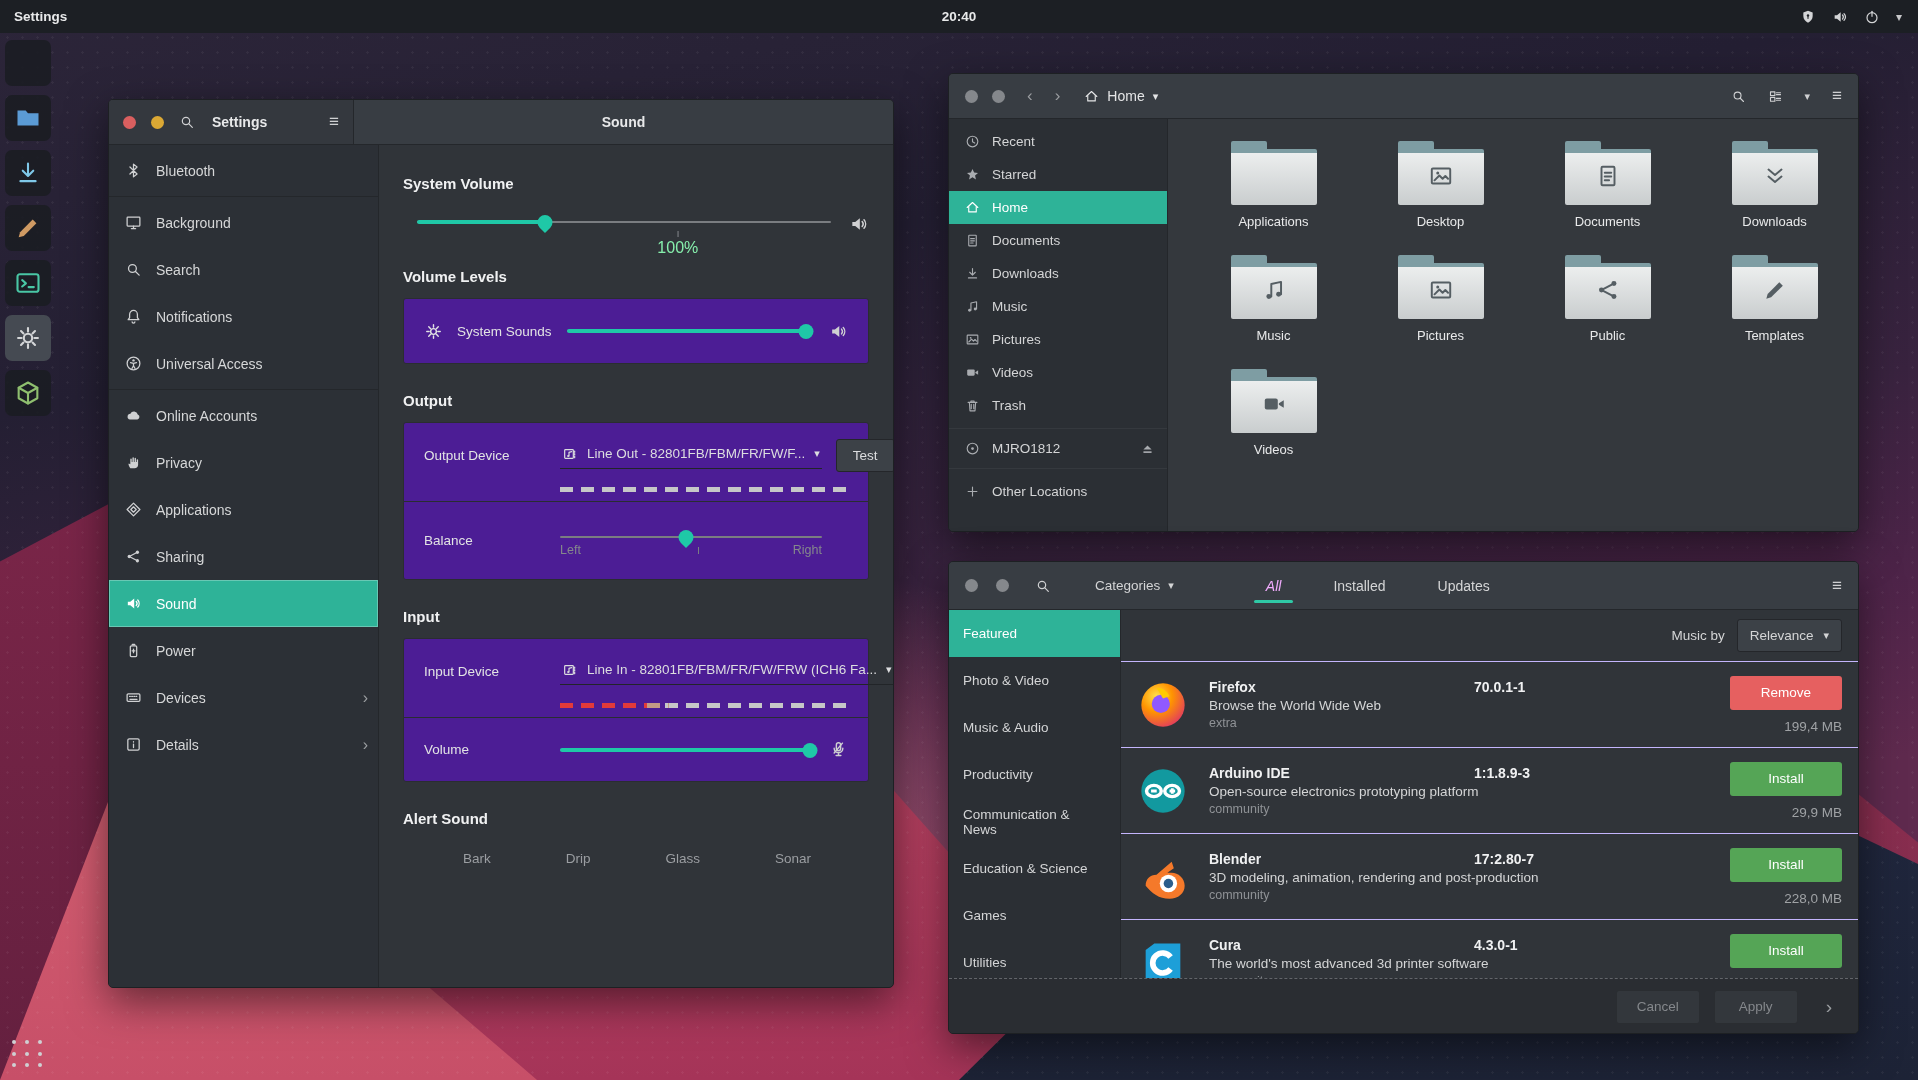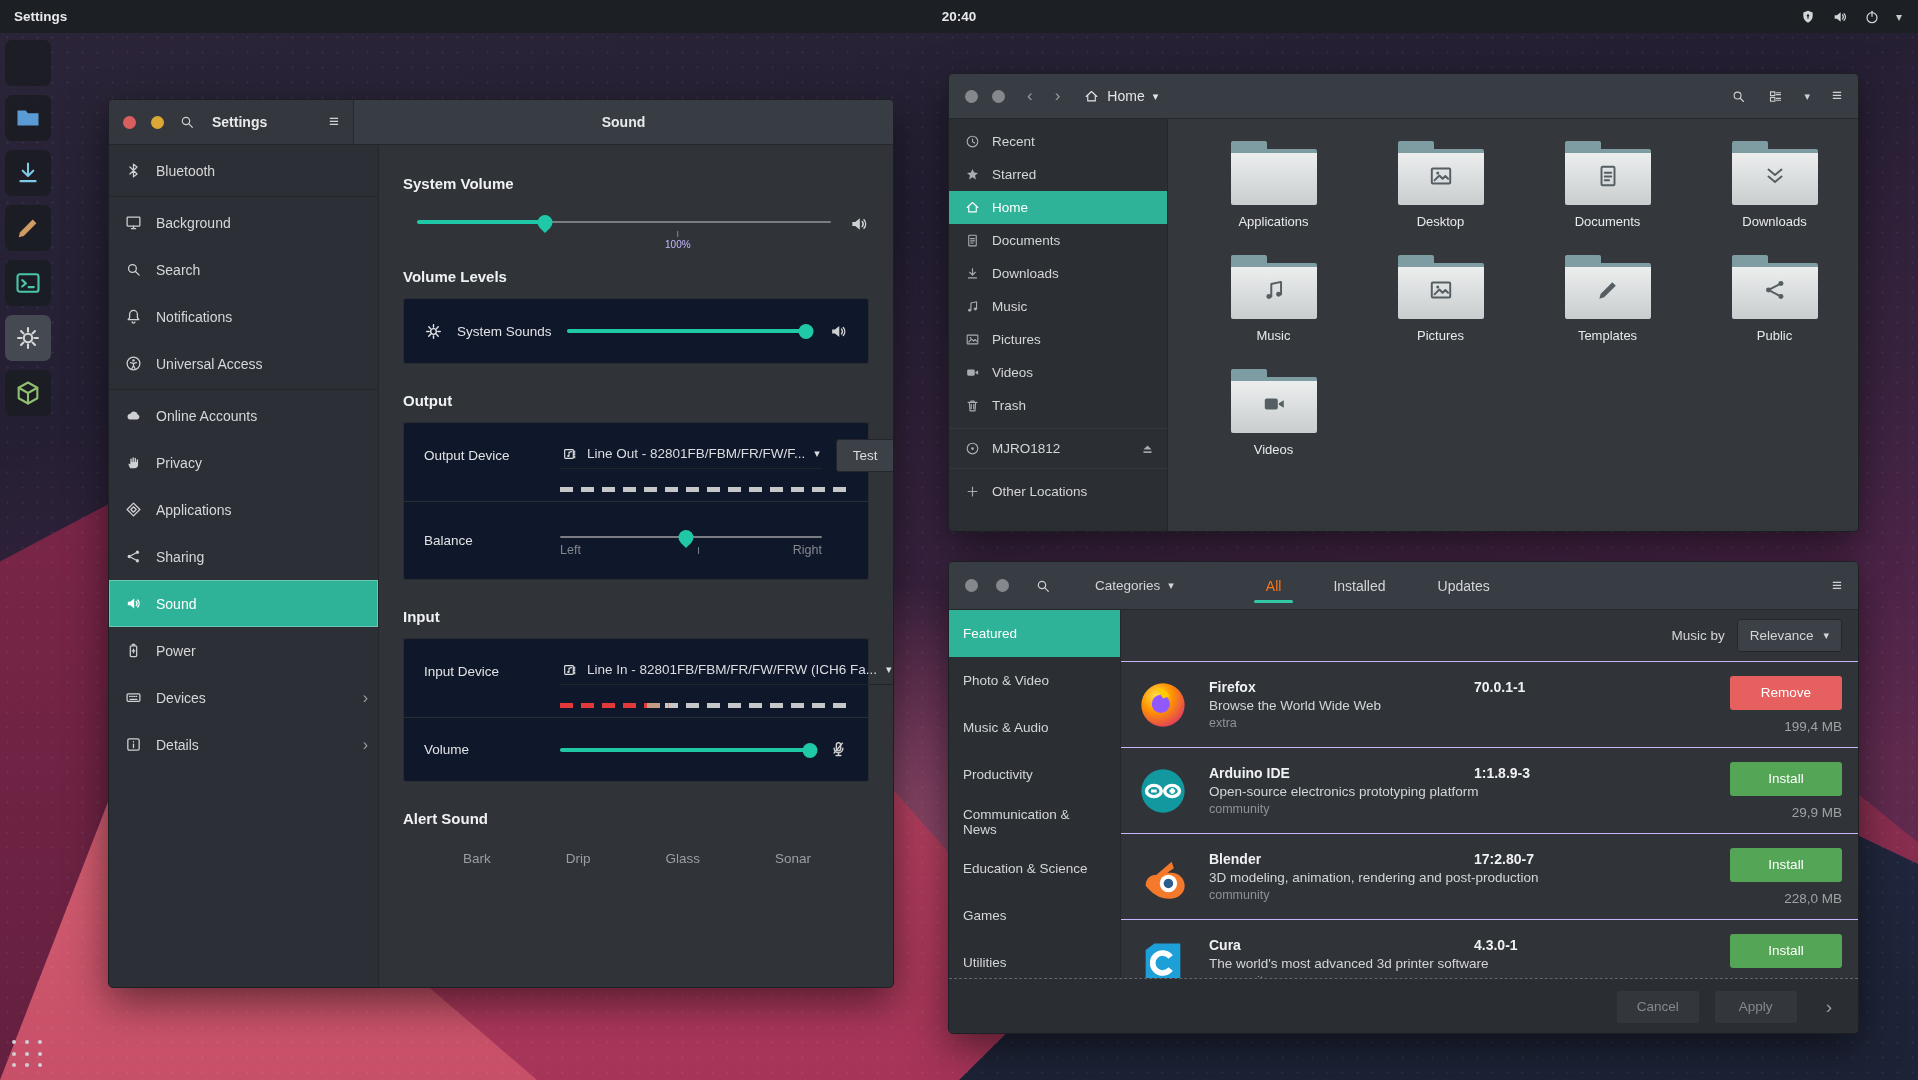--- a/index.html
+++ b/index.html
@@ -53,25 +53,25 @@
   .sec-h{font-weight:bold;font-size:15px;color:#f0f1f2;}
   
   .slider{position:relative;height:16px;flex:1;}
   .slider .track{position:absolute;left:0;right:0;top:7px;height:2px;background:#7a7d81;border-radius:2px;}
   .slider .fill{position:absolute;left:0;top:6px;height:4px;background:#1fc8a7;border-radius:2px;width:var(--p,50%);}
   .slider .handle{position:absolute;top:1px;left:var(--p,50%);width:15px;height:15px;background:#1fc8a7;transform:translateX(-50%);}
   .slider .handle.pin{border-radius:50% 50% 50% 50%/ 50% 50% 50% 50%;clip-path:none;border-radius:50%;}
   .slider .handle.pin{border-radius:50% 50% 0 50%;transform:translateX(-50%) rotate(45deg);}
   .slider .handle.round{border-radius:50%;}
   .tickwrap{position:relative;height:26px;}
-  .tick{position:absolute;left:var(--p,63%);transform:translateX(-50%);text-align:center;color:#c4b5fd;font-size:10px;}
+  .tick{position:absolute;left:var(--p,63%);transform:translateX(-50%);text-align:center;color:#86efac;font-size:16px;}
   .tick i{display:block;width:1px;height:6px;background:#85888c;margin:1px auto 2px;}
   .endlbl{position:absolute;top:14px;font-size:12.5px;color:#85888c;}
   
-  .card{background:#0f172a;border:1px solid #2a2d31;border-radius:3px;margin-top:13px;}
+  .card{background:#4c1d95;border:1px solid #2a2d31;border-radius:3px;margin-top:13px;}
   .crow{display:flex;align-items:center;padding:0 20px;min-height:64px;position:relative;}
   .crow + .crow{border-top:1px solid #2a2d31;}
   .crow .rlbl{width:136px;flex:none;font-size:13.5px;color:#e2e3e4;}
   .crow svg.endic{width:19px;height:19px;margin-left:16px;color:#cfd0d2;flex:none;}
   .dropbtn{display:flex;align-items:center;gap:9px;background:none;border:none;border-bottom:1px solid #222528;color:#dcdddf;font-size:13.5px;padding:4px 2px 6px;cursor:pointer;flex:1;text-align:left;}
   .dropbtn svg.ic{width:16px;height:16px;}
   .dropbtn .dtext{flex:1;white-space:nowrap;overflow:hidden;}
   .testbtn{margin-left:14px;background:#3c4147;border:1px solid #24262a;border-radius:3px;color:#dcdddf;font-size:13.5px;padding:8px 16px;cursor:pointer;}
   .meter{position:absolute;left:156px;right:18px;bottom:9px;height:5px;background:repeating-linear-gradient(90deg,#c6c7c8 0 13px,transparent 13px 21px);}
   .meter .red{position:absolute;left:0;top:0;bottom:0;width:var(--r,30%);background:repeating-linear-gradient(90deg,#e23a3a 0 13px,transparent 13px 21px);}
@@ -106,21 +106,21 @@
   .folder .tab{position:absolute;left:0;top:0;width:36px;height:12px;background:#7e9da3;border-radius:2px 2px 0 0;}
   .folder .bodyp{position:absolute;left:0;top:8px;right:0;bottom:0;background:linear-gradient(#eceeee,#c9cdce);border-top:4px solid #7e9da3;border-radius:2px;}
   .folder .emb{position:absolute;left:50%;top:55%;transform:translate(-50%,-50%);width:26px;height:26px;color:#555e63;}
   .fitem .fname{margin-top:9px;font-size:13px;color:#e8e9ea;}
   
   #win-soft{left:948px;top:561px;width:911px;height:473px;}
   .pm-head{height:48px;background:#383d43;border-bottom:1px solid #24272b;display:flex;align-items:center;padding:0 16px;gap:18px;}
   .pm-cats{display:flex;align-items:center;gap:8px;color:#d4d5d6;font-size:13.5px;margin-left:26px;cursor:pointer;}
   .pm-tabs{display:flex;gap:0;margin-left:48px;height:100%;}
   .pm-tab{padding:0 26px;display:flex;align-items:center;color:#d4d5d6;font-size:14px;cursor:pointer;position:relative;}
-  .pm-tab.selected{color:#f97316;}
+  .pm-tab.selected{color:#f0abfc;font-style:italic;}
   .pm-tab.selected::after{content:"";position:absolute;left:14px;right:14px;bottom:6px;height:3px;background:#2fc9a6;border-radius:2px;}
   .pm-body{display:flex;height:368px;}
   .pm-side{width:172px;background:#2b2f34;border-right:1px solid #24272b;font-size:13.5px;overflow:hidden;}
   .pm-cat{height:47px;display:flex;align-items:center;padding:0 14px;color:#d4d5d6;cursor:pointer;}
   .pm-cat.selected{background:#2eb398;color:#fff;}
   .pm-main{flex:1;display:flex;flex-direction:column;background:#303439;overflow:hidden;}
   .pm-sort{height:51px;display:flex;align-items:center;justify-content:flex-end;gap:12px;padding:0 16px;color:#d4d5d6;font-size:13.5px;}
   .sortbtn{background:#3c4147;border:1px solid #24262a;border-radius:3px;color:#d4d5d6;font-size:13.5px;padding:8px 12px;display:flex;gap:10px;align-items:center;cursor:pointer;}
   .app-list{flex:1;overflow:hidden;}
   .app-row{height:86px;display:flex;align-items:center;padding:0 16px 0 14px;border-top:1px solid #c4b5fd;cursor:pointer;}
@@ -830,34 +830,34 @@
                 <use href="#i-image"></use>
               </svg>
             </div>
             <div class="fname">Pictures</div>
           </div>
           <div class="fitem">
             <div class="folder">
               <div class="tab"></div>
               <div class="bodyp"></div>
               <svg class="ic emb">
-                <use href="#i-pencil"></use>
-              </svg>
-            </div>
-            <div class="fname">Templates</div>
+                <use href="#i-share"></use>
+              </svg>
+            </div>
+            <div class="fname">Public</div>
           </div>
           <div class="fitem">
             <div class="folder">
               <div class="tab"></div>
               <div class="bodyp"></div>
               <svg class="ic emb">
-                <use href="#i-share"></use>
-              </svg>
-            </div>
-            <div class="fname">Public</div>
+                <use href="#i-pencil"></use>
+              </svg>
+            </div>
+            <div class="fname">Templates</div>
           </div>
           <div class="fitem">
             <div class="folder">
               <div class="tab"></div>
               <div class="bodyp"></div>
               <svg class="ic emb">
                 <use href="#i-video"></use>
               </svg>
             </div>
             <div class="fname">Videos</div>

